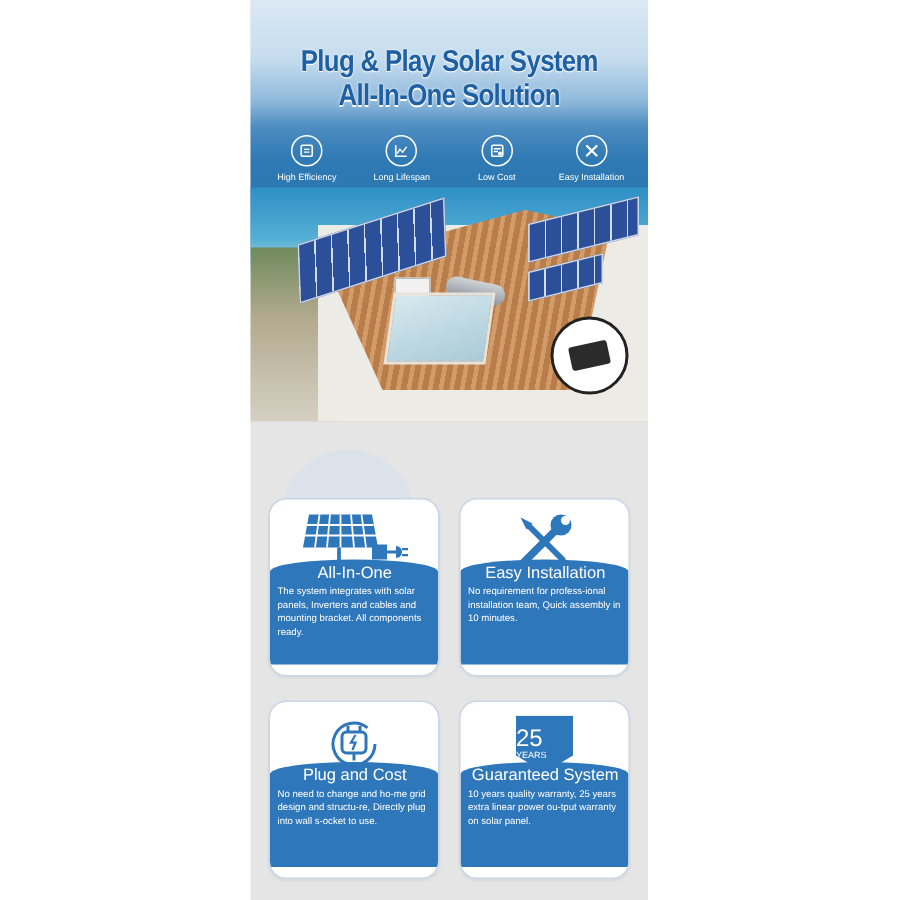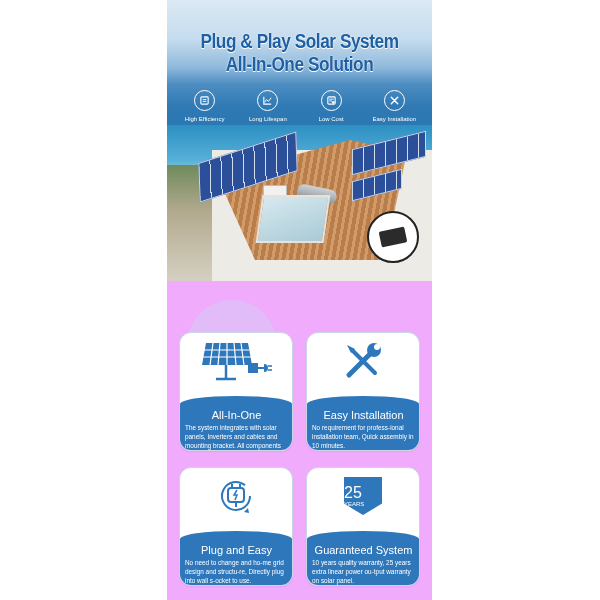--- a/index.html
+++ b/index.html
@@ -1,17 +1,17 @@
 <!DOCTYPE html>
 <html><head>
 <meta charset="utf-8">
 <style>
   html,body{margin:0;padding:0;background:#ffffff;}
   body{width:600px;height:600px;position:relative;overflow:hidden;font-family:"Liberation Sans",sans-serif;}
-  .page{position:absolute;left:167px;top:0;width:265px;height:600px;background:#f0abfc;}
+  .page{position:absolute;left:167px;top:0;width:265px;height:600px;background:#e5e5e5;}
 
   
   .hero{position:absolute;left:0;top:0;width:265px;height:281px;overflow:hidden;
     background:linear-gradient(180deg,#dbe9f4 0%,#c5dcee 14%,#8fb9db 24%,#4d8dc1 30%,#2f79b4 38%,#2a78b0 48%,#3d8fbf 56%,#cfd2cd 66%,#ddd8cc 100%);}
   .hero-title{position:absolute;left:0;width:265px;text-align:center;color:#1f5fa3;font-weight:bold;
     font-family:"Liberation Sans",sans-serif;letter-spacing:-0.5px;
     text-shadow:0 0 2px #fff,0 1px 0 #fff;transform:scaleX(0.86);}
   .t1{top:30px;font-size:20px;}
   .t2{top:53px;font-size:20px;}
   .features{position:absolute;top:90px;left:0;width:265px;display:flex;justify-content:space-around;padding:0 6px;box-sizing:border-box;}
@@ -43,21 +43,21 @@
   .hl-title{font-size:14px;color:#2f6db0;font-family:"Liberation Sans",sans-serif;}
   .hl-bars{position:absolute;right:0;top:4px;font-size:11px;color:#2f6db0;font-weight:bold;letter-spacing:-1px;}
   .hl-line{position:absolute;left:-4px;top:22px;width:245px;height:1px;background:#3d78b5;}
 
   .card{position:absolute;width:112px;height:117px;border-radius:12px;background:#fff;border:1px solid #c9d6e6;overflow:hidden;box-shadow:0 1px 2px rgba(0,0,0,.05);}
   .c1{left:12px;top:332px;}
   .c2{left:139px;top:332px;}
   .c3{left:12px;top:467px;}
   .c4{left:139px;top:467px;}
   .card-icon{position:absolute;left:0;top:4px;width:112px;height:48px;display:flex;align-items:center;justify-content:center;}
-  .card-body{position:absolute;left:0;top:63px;width:112px;height:70px;background:#2e77bb;border-radius:50% 50% 0 0 / 8px 8px 0 0;padding:13px 4px 0 5px;box-sizing:border-box;color:#fff;}
+  .card-body{position:absolute;left:0;top:40px;width:112px;height:70px;background:#2e77bb;border-radius:50% 50% 0 0 / 8px 8px 0 0;padding:3px 4px 0 5px;box-sizing:border-box;color:#fff;}
   .card-title{font-size:11px;text-align:center;margin-bottom:2px;white-space:nowrap;}
   .card-text{font-size:6.4px;line-height:9px;}
   .badge-25{width:38px;height:38px;background:#2e77bb;clip-path:polygon(0 0,100% 0,100% 70%,50% 100%,0 70%);display:flex;flex-direction:column;align-items:flex-start;justify-content:center;color:#fff;}
   .badge-num{font-size:16px;line-height:16px;}
   .badge-yr{font-size:6px;}
   .watermark{position:absolute;left:20px;top:300px;width:90px;height:90px;border-radius:50%;background:rgba(200,220,240,.35);}
 </style>
 </head>
 <body>
 
@@ -162,21 +162,21 @@
     <div class="card-icon">
       <svg width="44" height="44" viewBox="0 0 44 44">
         <path d="M36 22a14 14 0 1 1-5-10.7" fill="none" stroke="#2e77bb" stroke-width="2"></path>
         <path d="M34 34l-4 4 5 1z" fill="#2e77bb"></path>
         <rect x="14" y="14" width="16" height="14" rx="3" fill="none" stroke="#2e77bb" stroke-width="2"></rect>
         <path d="M18 10v4M26 10v4M22 28v5" stroke="#2e77bb" stroke-width="2"></path>
         <path d="M23 16l-3 5h3l-2 5" fill="none" stroke="#2e77bb" stroke-width="1.5"></path>
       </svg>
     </div>
     <div class="card-body">
-      <div class="card-title">Plug and Easy</div>
+      <div class="card-title">Plug and Cost</div>
       <div class="card-text">No need to change and ho-me grid design and structu-re, Directly plug into wall s-ocket to use.</div>
     </div>
   </div>
 
   <div class="card c4">
     <div class="card-icon">
       <div class="badge-25">
         <div class="badge-num">25</div>
         <div class="badge-yr">YEARS</div>
       </div>

